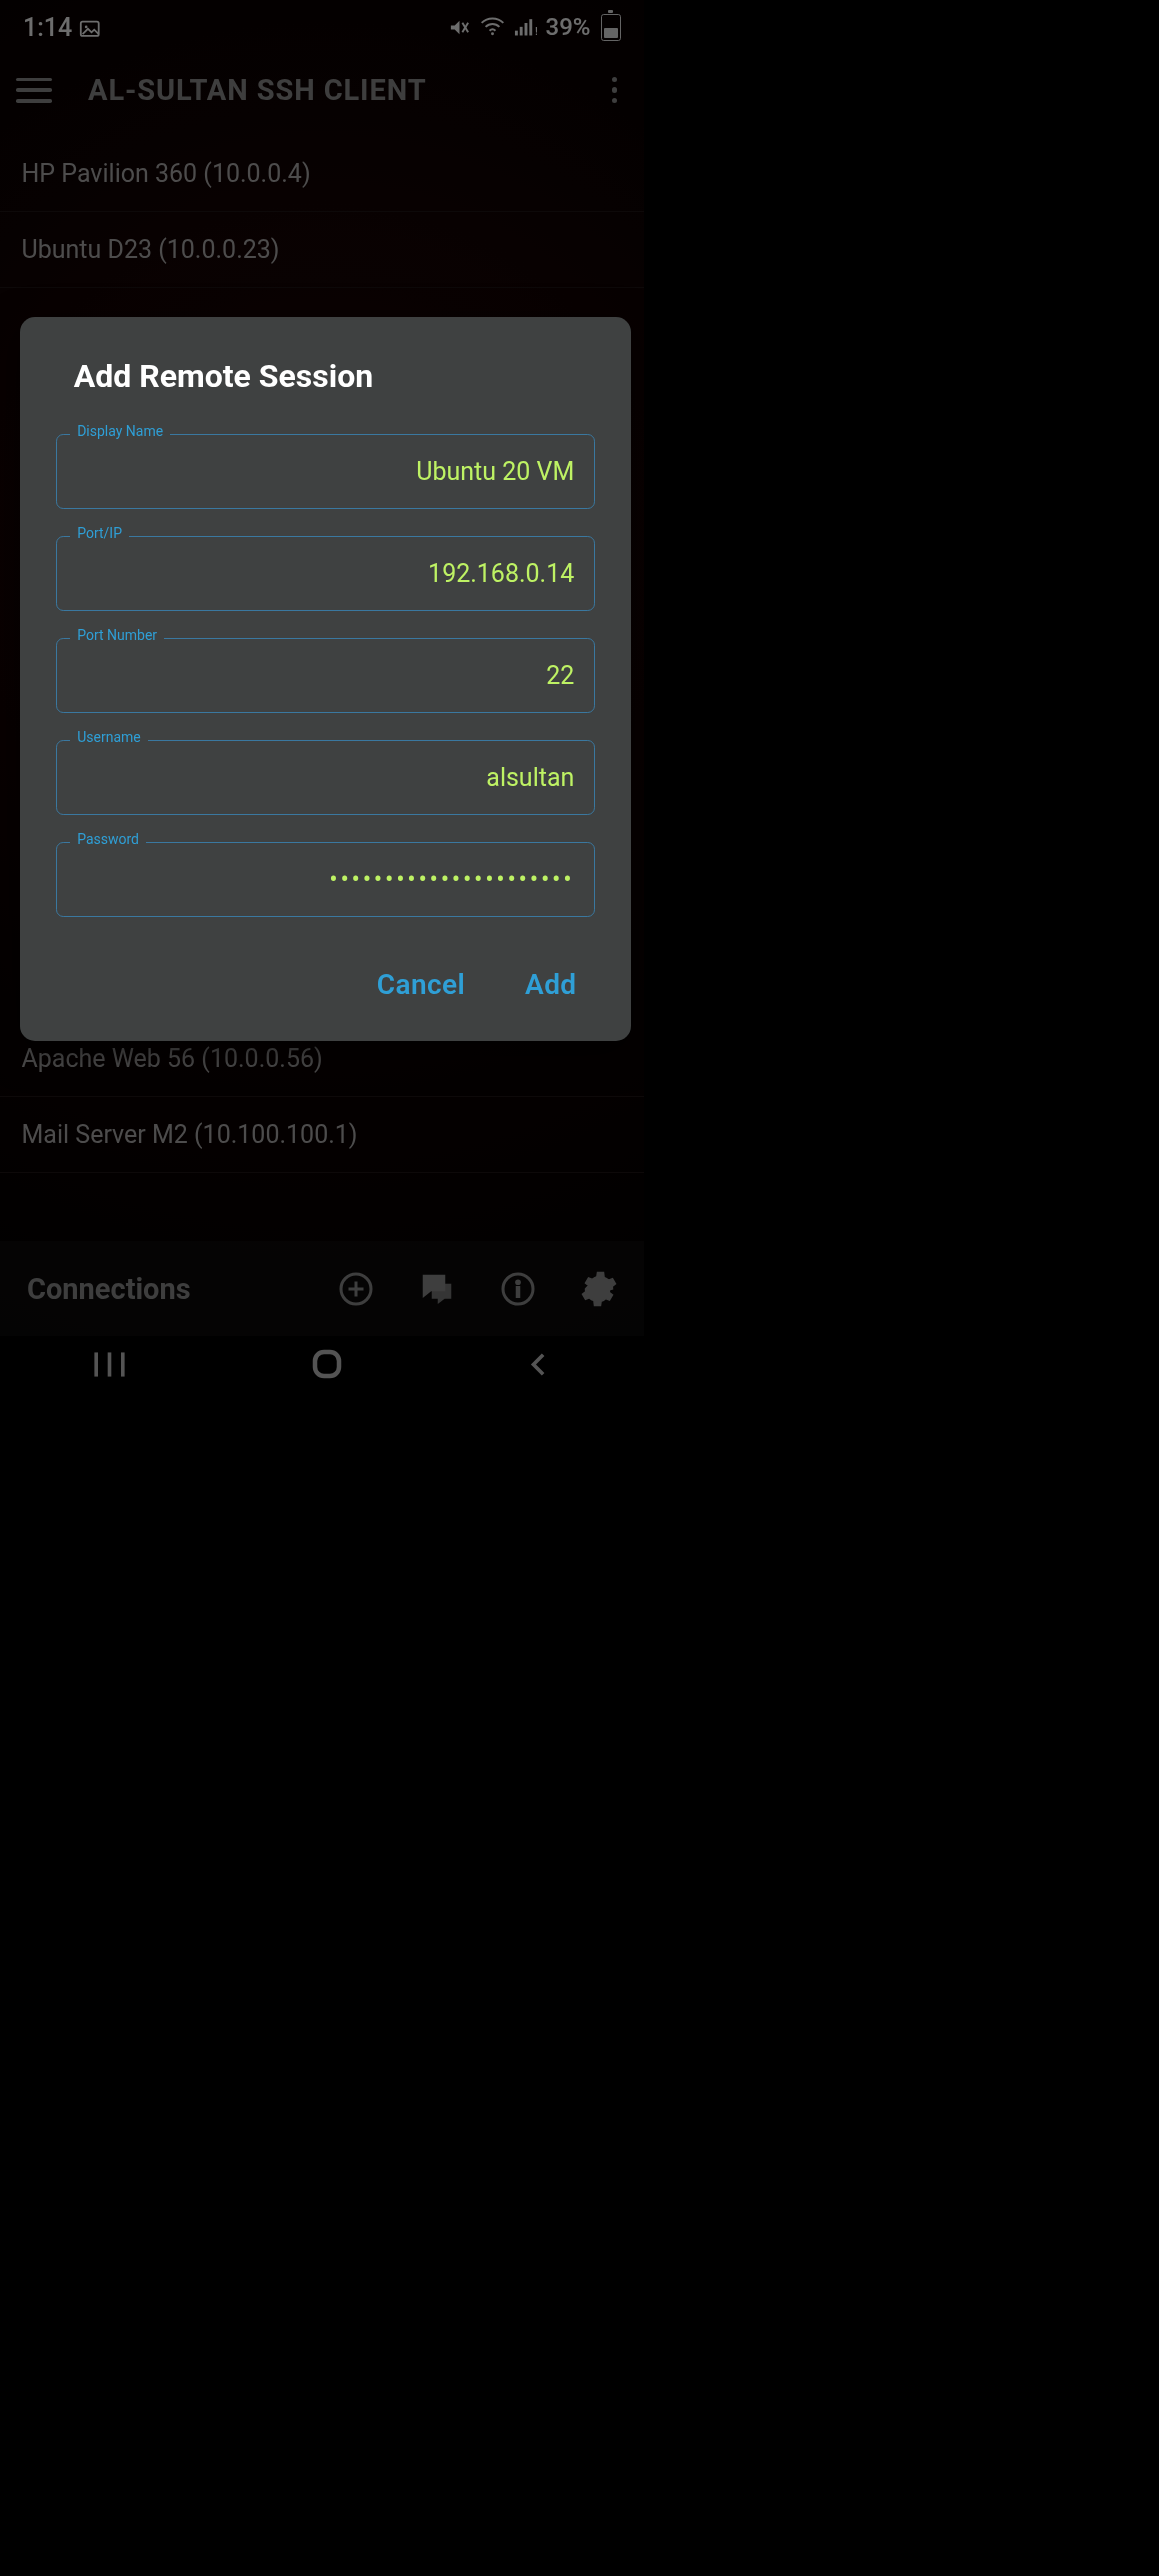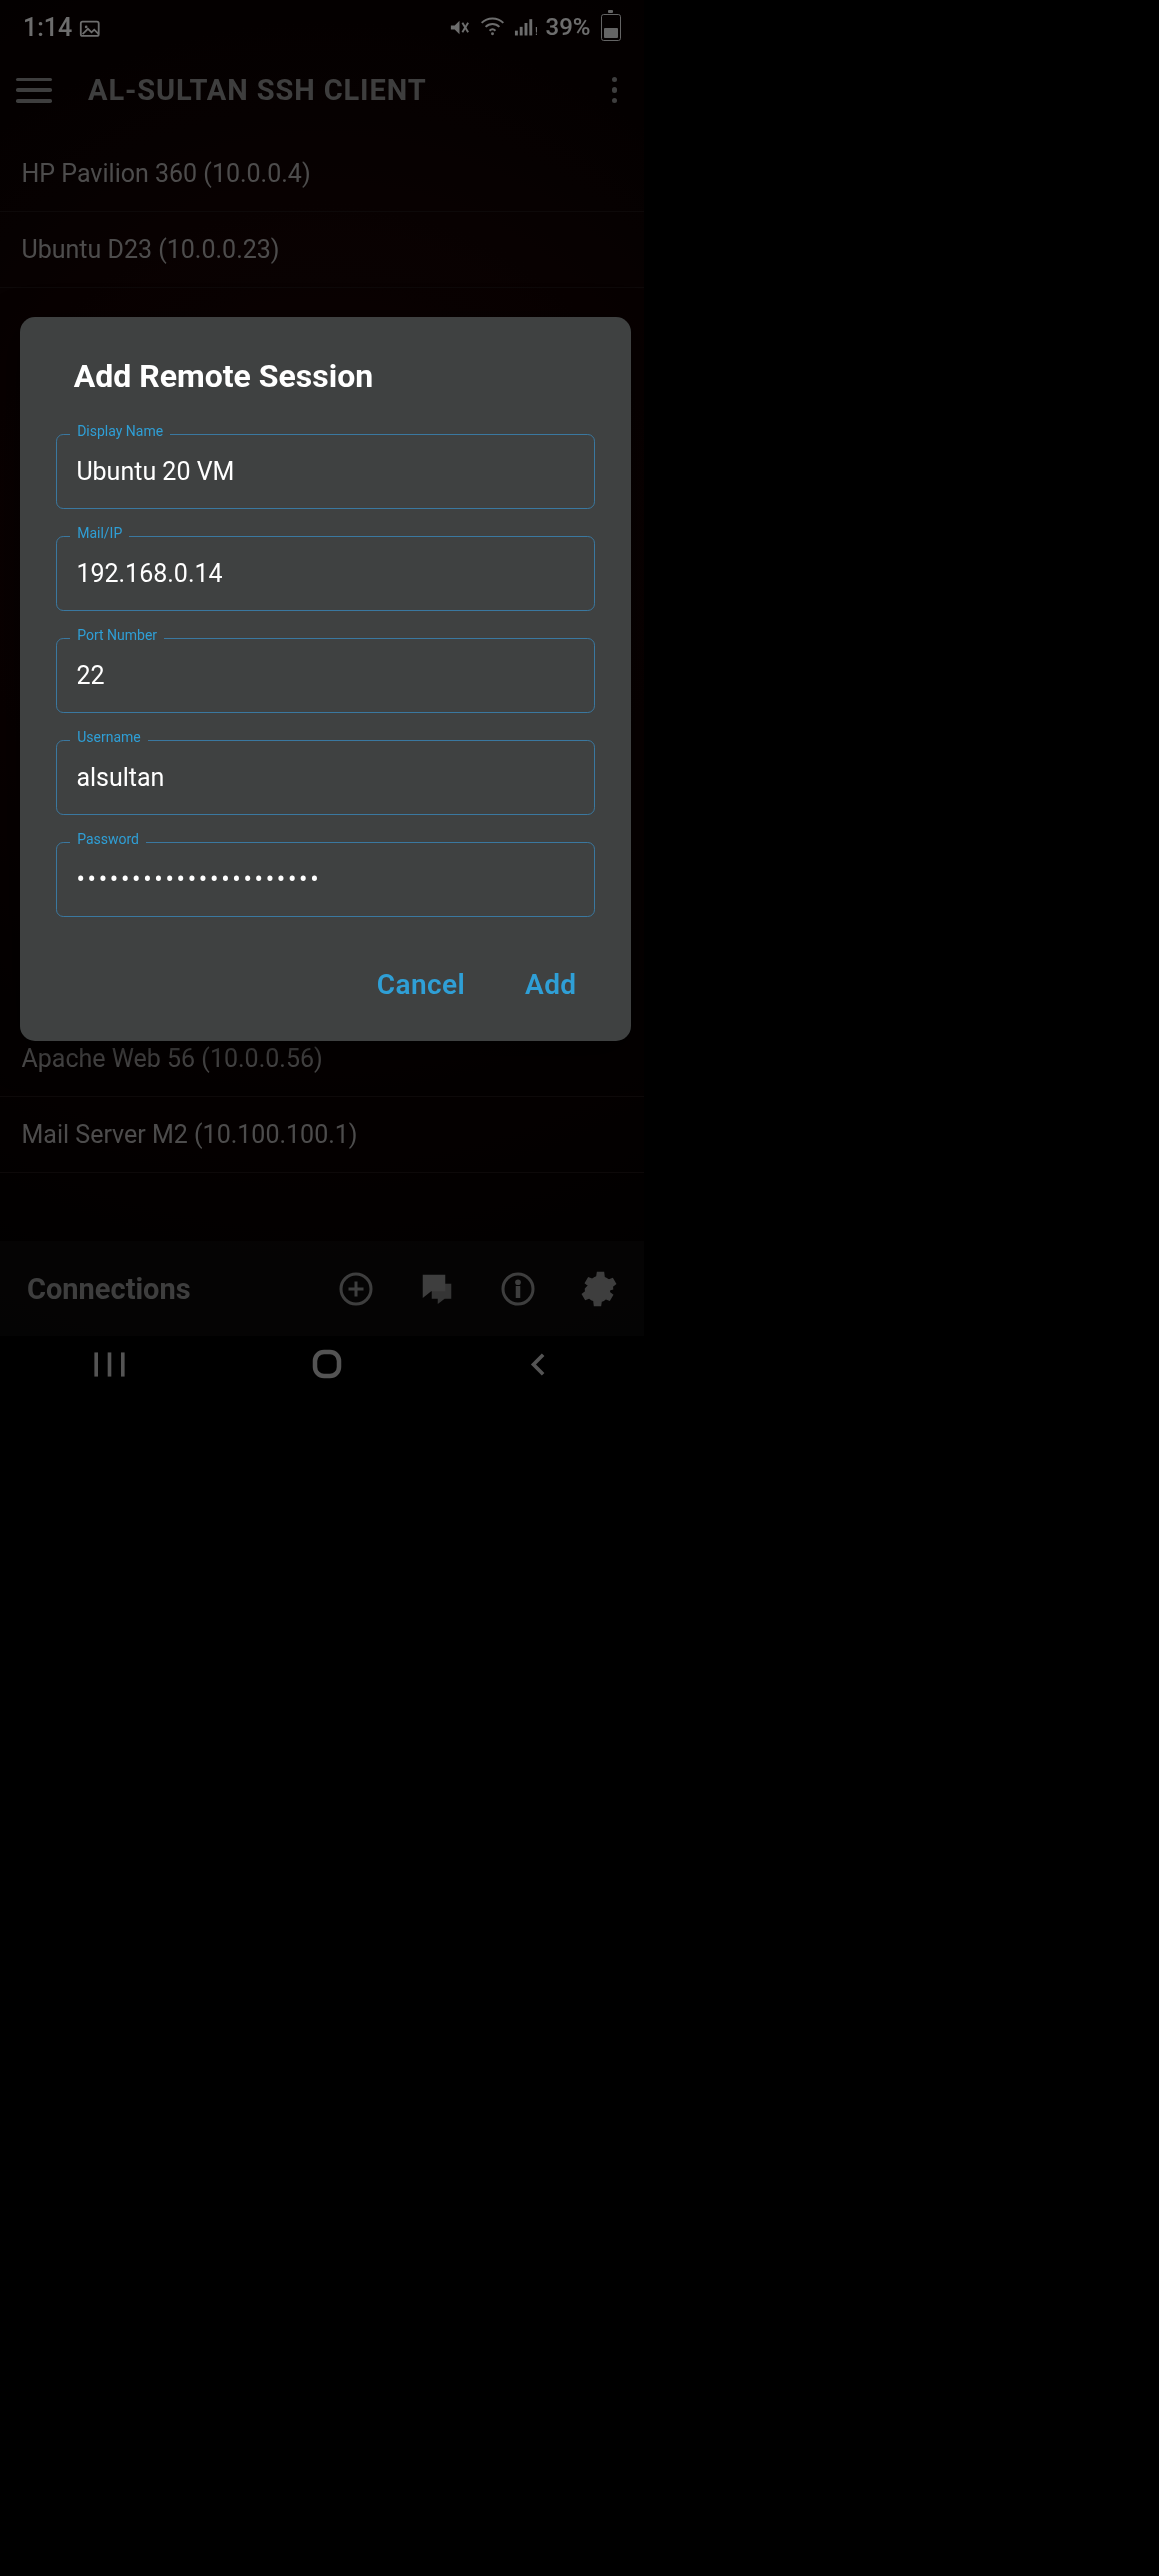--- a/index.html
+++ b/index.html
@@ -46,21 +46,21 @@
   
   .nav-bar{position:absolute;left:0;right:0;bottom:0;height:59px;background:#000;display:flex;align-items:center;justify-content:space-around;}
   .nav-btn svg{stroke:#bbb;fill:none;}
   
   .overlay{position:absolute;inset:0;background:rgba(0,0,0,0.55);}
   
   .modal{position:absolute;left:19.7px;right:13px;top:317px;background:var(--modal);border-radius:15px;padding:40px 36px 39px 36px;box-shadow:0 10.7px 36px rgba(0,0,0,0.6);}
   .modal-title{font-size:32px;font-weight:700;margin:0 0 39px 18px;color:#fff;}
   .field{position:relative;margin-bottom:27px;}
   .field-label{position:absolute;top:-10.7px;left:14.3px;background:var(--modal);padding:0 7.2px;font-size:14px;color:var(--accent);}
-  .field-input{width:100%;height:75px;background:transparent;border:1.3px solid var(--modal-border);border-radius:7.2px;color:#ffffff;font-size:25px;padding:0 19.7px;outline:none;}
+  .field-input{width:100%;height:75px;background:transparent;border:1.3px solid var(--modal-border);border-radius:7.2px;color:#bef264;font-size:25px;padding:0 19.7px;outline:none;text-align:right;}
   .modal-actions{display:flex;justify-content:flex-end;gap:48px;padding:18px 12.5px 0 0;}
   .modal-btn{background:none;border:none;color:var(--accent);font-size:28px;font-weight:600;letter-spacing:0.4px;cursor:pointer;}
 </style>
 </head>
 <body>
 
 <div class="status-bar">
   <div class="status-left">
     <span>1:14</span>
     <span class="gallery-icon">
@@ -174,21 +174,21 @@
 
 <div class="modal">
   <h2 class="modal-title">Add Remote Session</h2>
 
   <div class="field">
     <span class="field-label">Display Name</span>
     <input class="field-input" value="Ubuntu 20 VM" style="">
   </div>
 
   <div class="field">
-    <span class="field-label">Mail/IP</span>
+    <span class="field-label">Port/IP</span>
     <input class="field-input" value="192.168.0.14" style="">
   </div>
 
   <div class="field">
     <span class="field-label">Port Number</span>
     <input class="field-input" value="22" style="">
   </div>
 
   <div class="field">
     <span class="field-label">Username</span>

